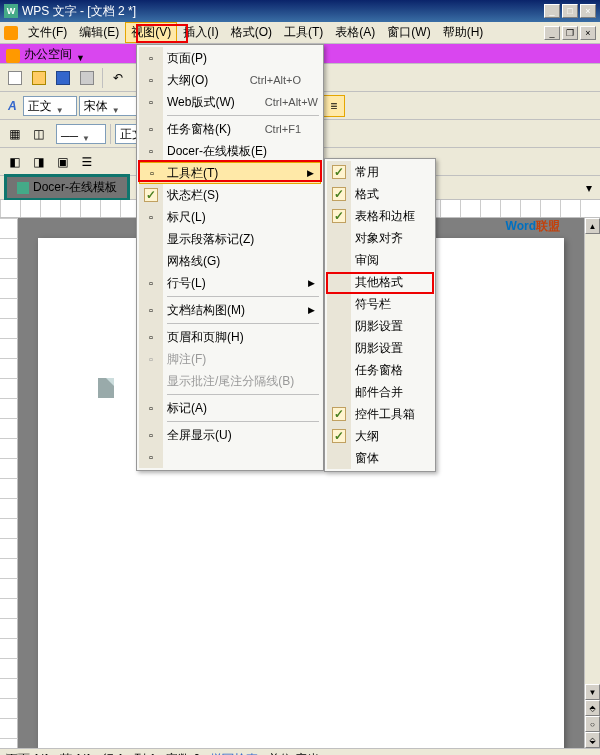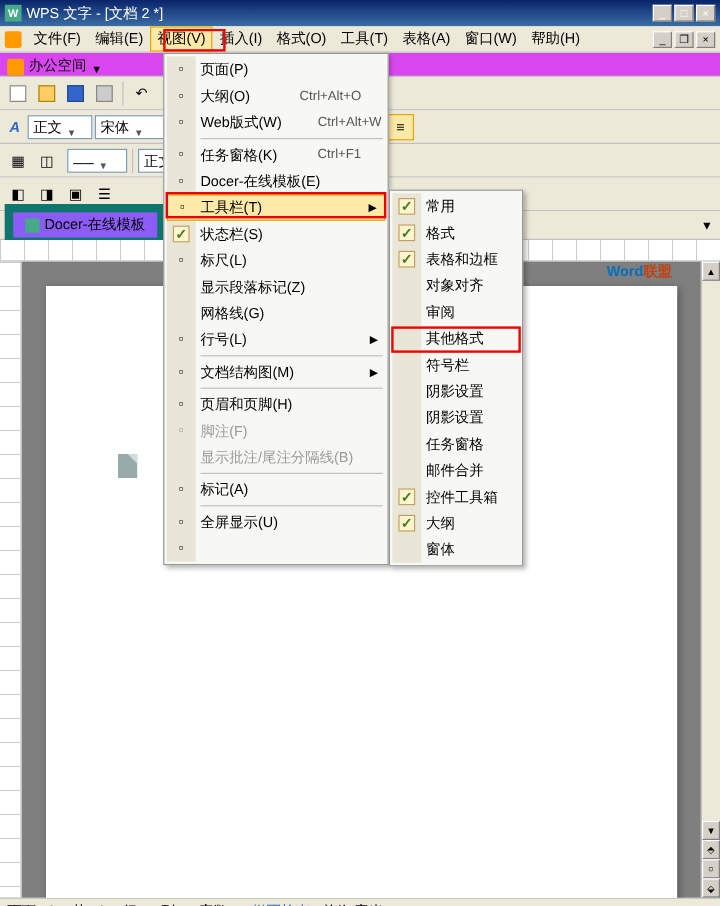--- a/index.html
+++ b/index.html
@@ -20,21 +20,21 @@
 .ws-icon { width: 14px; height: 14px; background: #f90; border-radius: 2px; margin-right: 4px; }
 
 .toolbar { background: #ece9d8; height: 28px; display: flex; align-items: center; padding: 0 4px; gap: 2px; border-bottom: 1px solid #c0c0c0; }
 .tbtn { width: 22px; height: 22px; display: flex; align-items: center; justify-content: center; cursor: pointer; border: 1px solid transparent; }
 .tbtn.sel { background: #ffe9a8; border: 1px solid #e5a600; }
 .sep { width: 1px; height: 20px; background: #c0c0c0; margin: 0 2px; }
 .combo { height: 20px; border: 1px solid #7f9db9; background: #fff; display: flex; align-items: flex-end; padding: 0 4px; font-size: 11px; }
 .combo .arrow { margin-left: 4px; font-size: 8px; color: #555; }
 
 .tabbar { background: #ece9d8; height: 24px; display: flex; align-items: center; padding: 0 4px; border-bottom: 1px solid #c0c0c0; }
-.tab { background: #8b5cf6; border: 7px solid #0f766e; padding: 2px 10px; display: flex; align-items: center; gap: 4px; }
+.tab { background: #737373; border: 3px solid #0f766e; padding: 2px 10px; display: flex; align-items: center; gap: 4px; }
 .tab .doc-icon { width: 12px; height: 12px; background: #4a8; }
 .tab-close { margin-left: auto; width: 14px; height: 14px; display: flex; align-items: center; justify-content: center; cursor: pointer; }
 
 .ruler { background: #fff; height: 18px; border-bottom: 1px solid #c0c0c0; position: relative; font-size: 9px; color: #555; overflow: hidden; }
 .ruler-strip { position: absolute; left: 0; right: 0; top: 0; height: 18px; background: repeating-linear-gradient(90deg, #ccc 0, #ccc 1px, transparent 1px, transparent 20px); }
 
 .doc-area { position: relative; background: #7f7f7f; height: 530px; display: flex; }
 .vruler { width: 18px; background: #fff; border-right: 1px solid #c0c0c0; position: relative; }
 .vruler-strip { position: absolute; top: 0; bottom: 0; left: 0; width: 18px; background: repeating-linear-gradient(180deg, #ccc 0, #ccc 1px, transparent 1px, transparent 20px); }
 .page-wrap { flex: 1; overflow: auto; padding: 20px; position: relative; }

